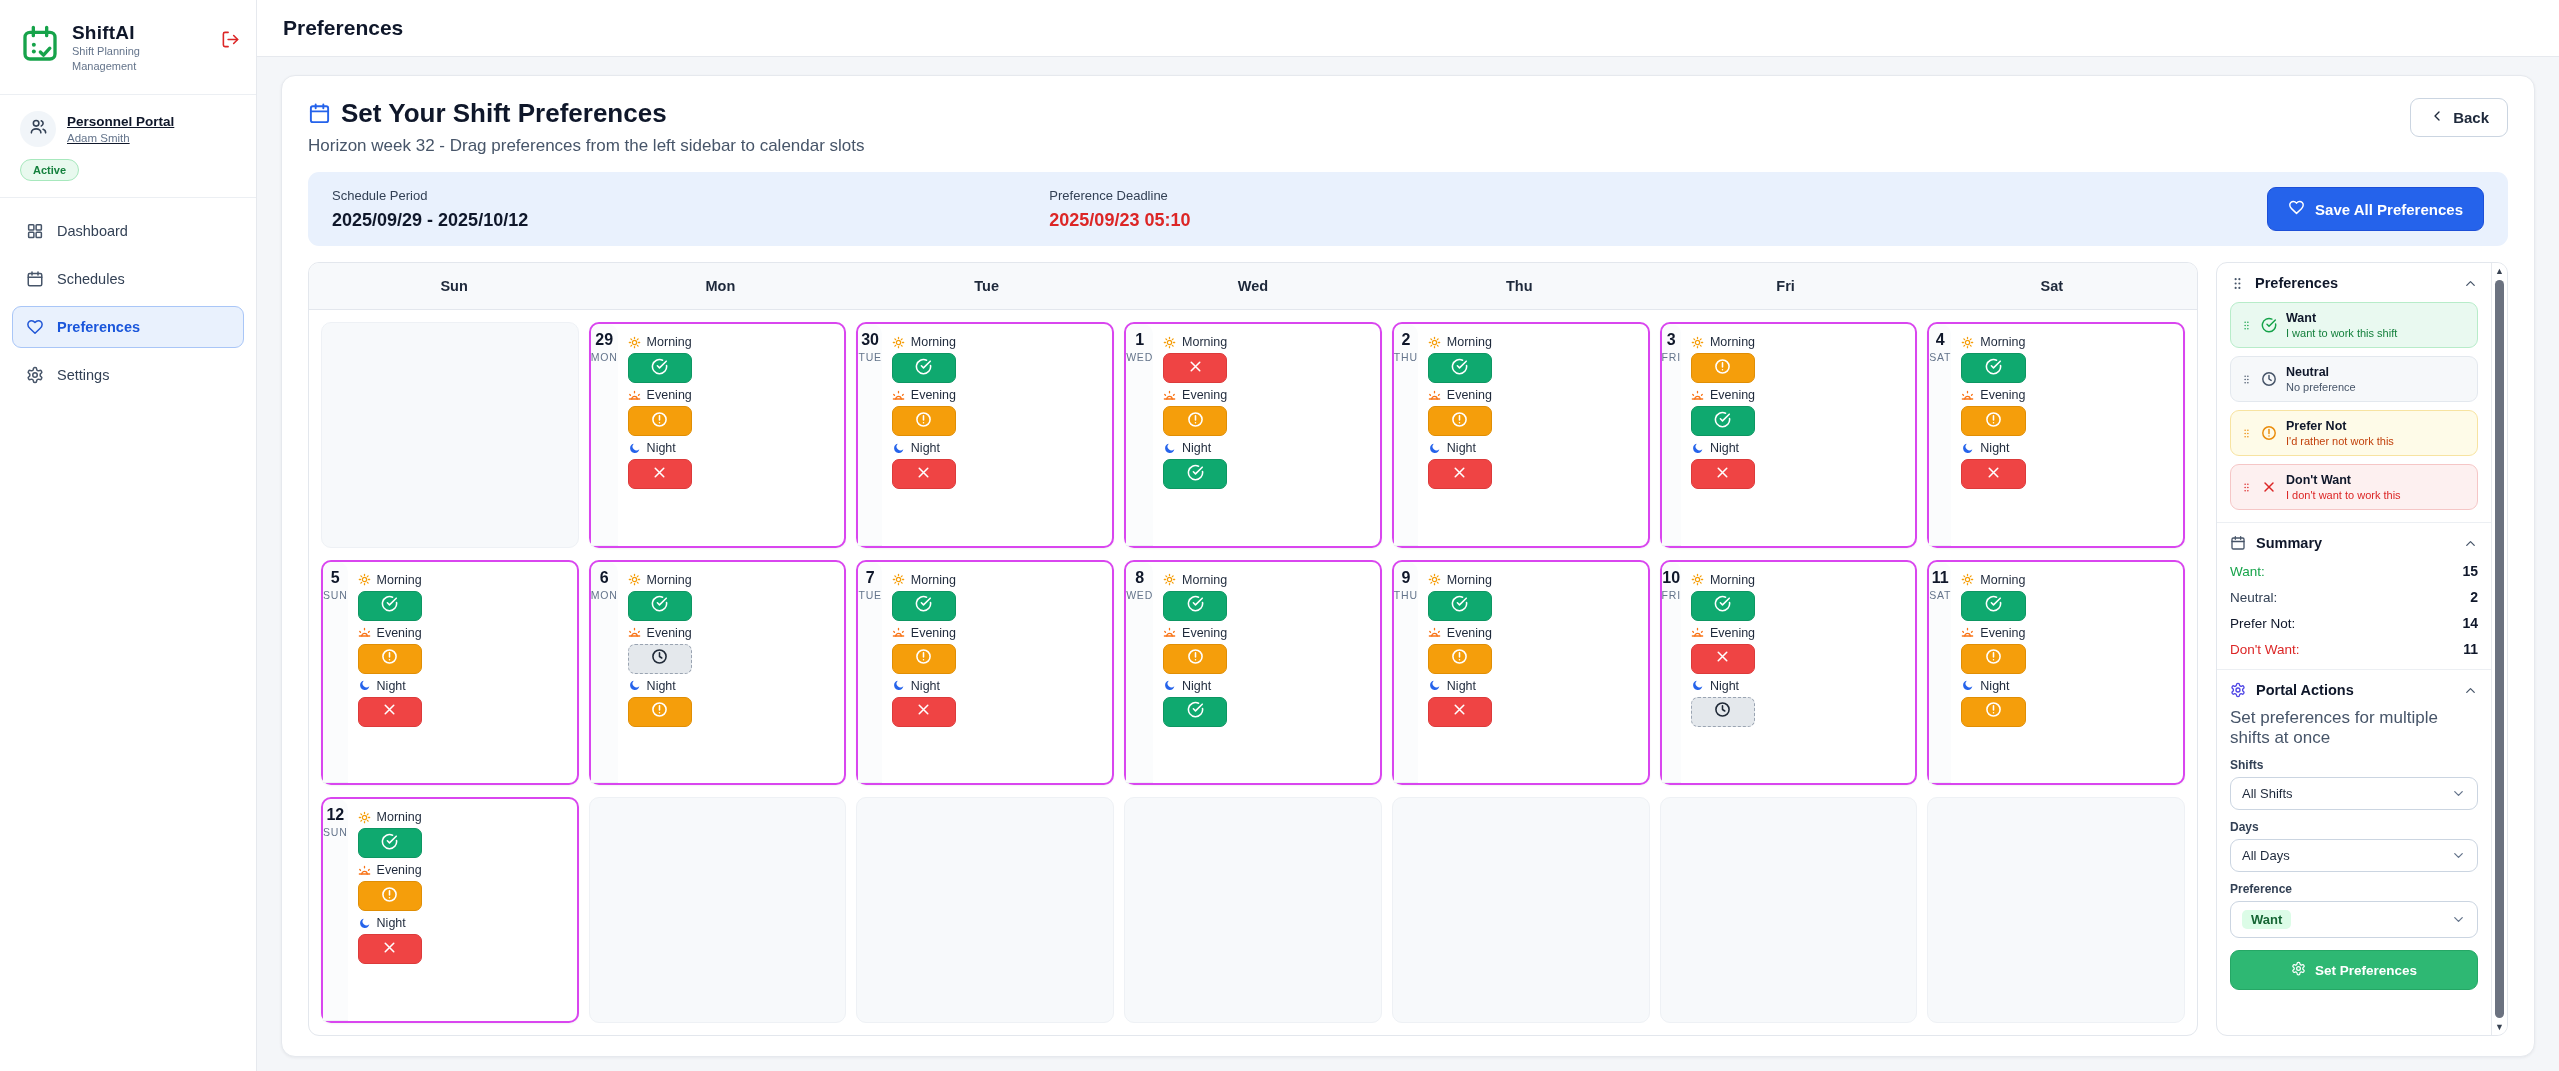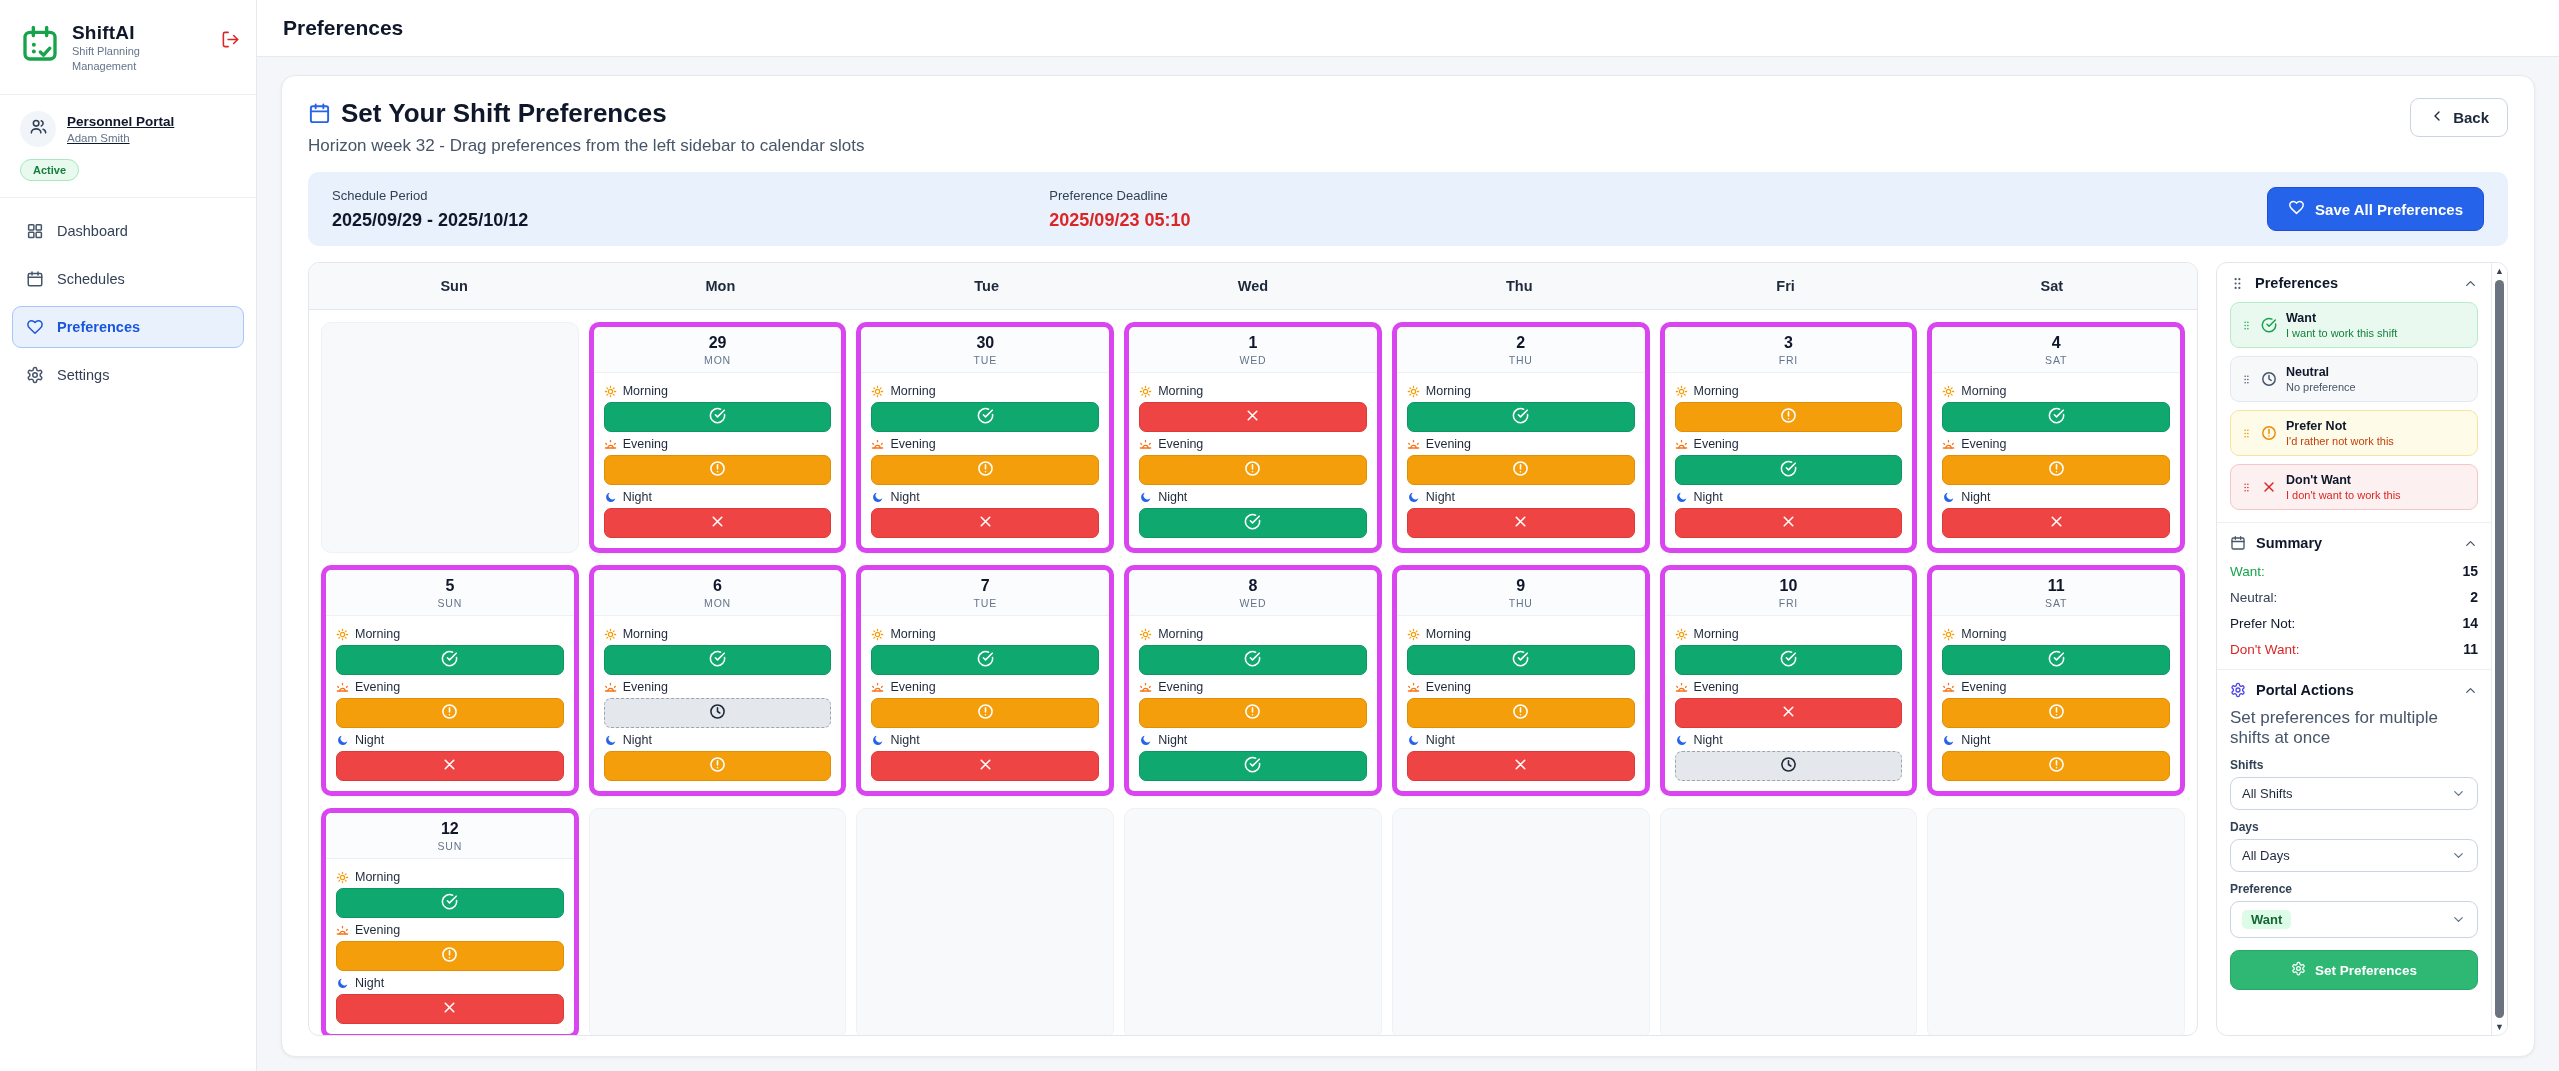--- a/index.html
+++ b/index.html
@@ -50,21 +50,21 @@
   .body-row { display:flex; gap:18px; margin-top:16px; flex:1; min-height:0; }
 
   
   .calendar { flex:1; border:1px solid #e3e7ed; border-radius:11px; overflow:hidden; display:flex; flex-direction:column; background:#fff; }
   .cal-head { display:grid; grid-template-columns:repeat(7,1fr); background:#f7f9fb; border-bottom:1px solid #e3e7ed; padding:15px 12px; flex-shrink:0; }
   .cal-head div { text-align:center; font-size:14.5px; font-weight:bold; color:#1e293b; }
   .weeks { padding:12px; flex:1; display:flex; flex-direction:column; gap:12px; }
   .week-row { display:grid; grid-template-columns:repeat(7,1fr); gap:10px; flex:1; }
   .day-cell { border-radius:10px; }
   .day-cell.empty { background:#f7f9fb; border:1px solid #eef1f5; }
-  .day-cell.filled { background:#fff; border:5px solid #d946ef; box-shadow:0 1px 2px rgba(15,23,42,.05); display:flex; flex-direction:column; }
+  .day-cell.filled { background:#fff; border:2px solid #d946ef; box-shadow:0 1px 2px rgba(15,23,42,.05); display:flex; flex-direction:row; }
   .day-head { text-align:center; padding:7px 0 6px; border-bottom:1px solid #eef1f4; background:#fbfcfd; border-radius:10px 10px 0 0; }
   .day-num { font-size:16px; font-weight:bold; }
   .day-dow { font-size:10.5px; color:#64748b; letter-spacing:.8px; margin-top:2px; }
   .slots { padding:6px 10px 10px; }
   .slot-label { display:flex; align-items:center; gap:6px; font-size:12.5px; color:#1e293b; margin:5px 0 4px; }
   .slot-label .sl-ic { display:flex; }
   .sl-ic.morning { color:#f59e0b; }
   .sl-ic.evening { color:#f97316; }
   .sl-ic.night { color:#2563eb; }
   .slot-bar { height:30px; border-radius:7px; display:flex; align-items:center; justify-content:center; color:#fff; cursor:pointer; }

